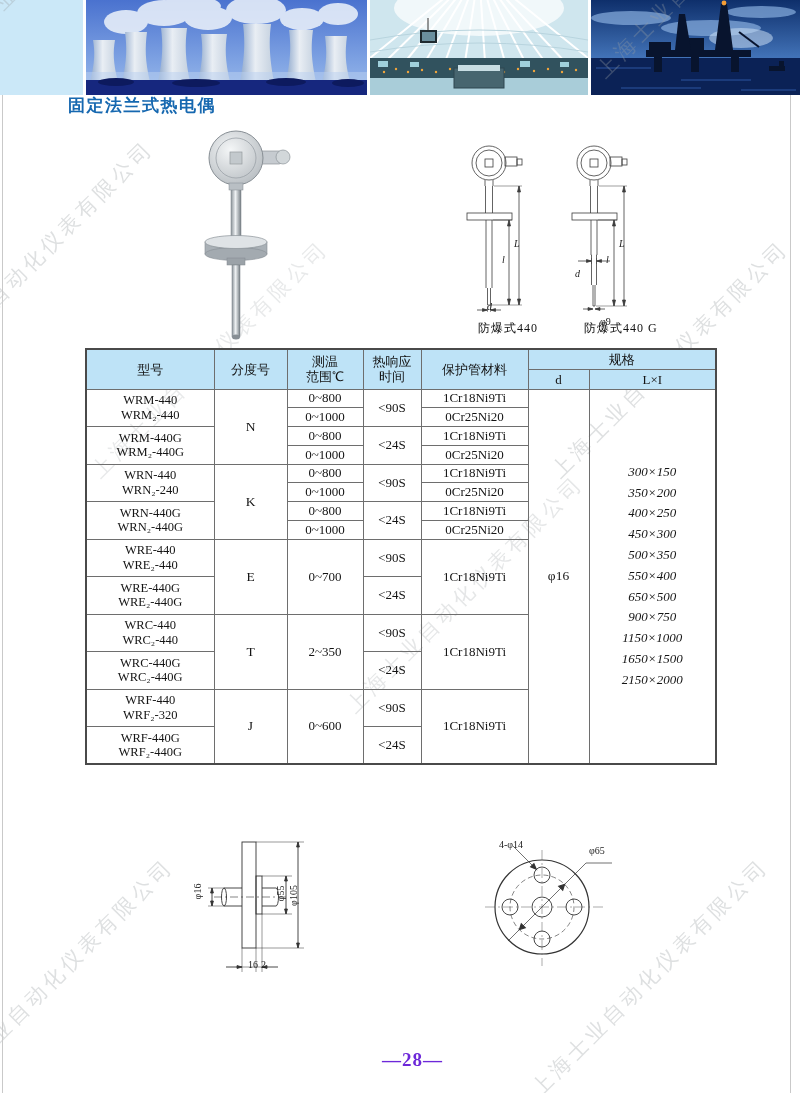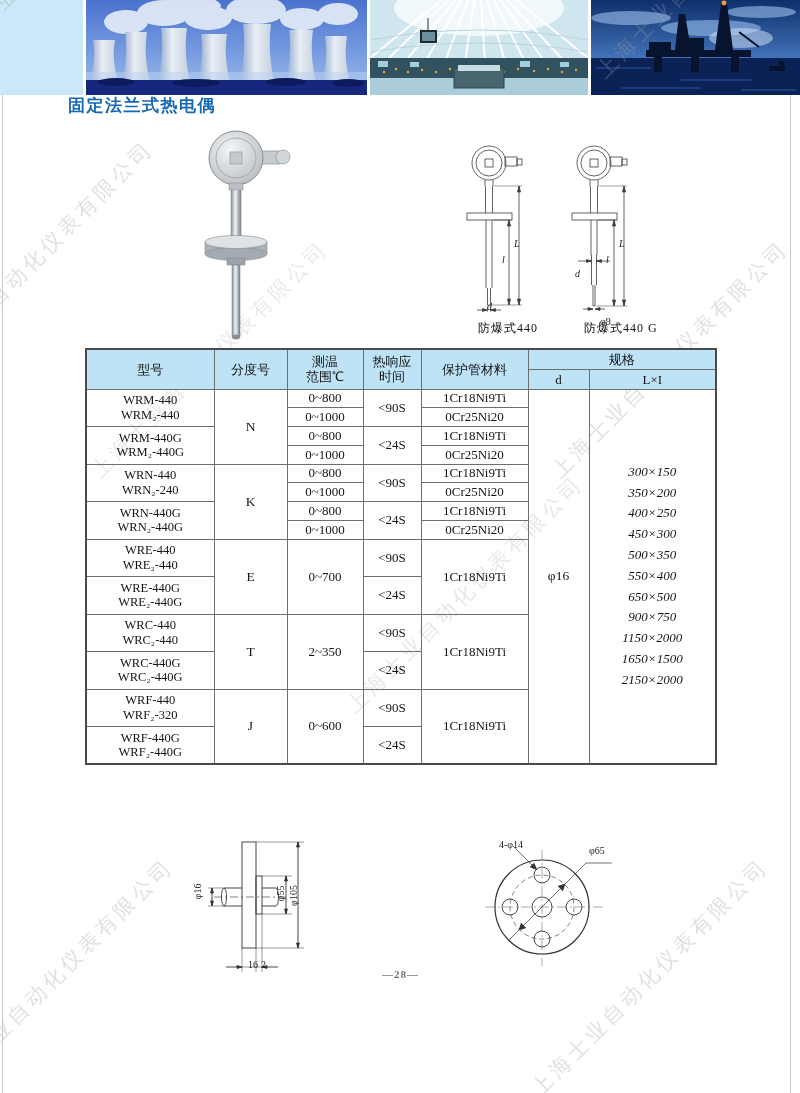--- a/index.html
+++ b/index.html
@@ -30,21 +30,21 @@
   .notes div{line-height:17.5px;}
   
   .diag-label{position:absolute;font-size:12px;color:#111;letter-spacing:1px;white-space:nowrap;}
   .dim{position:absolute;font-size:10px;color:#222;white-space:nowrap;}
   .dim.i{font-style:italic;font-family:"Liberation Serif",serif;}
   .rot{transform:rotate(-90deg);transform-origin:center center;}
   svg.draw{position:absolute;display:block;}
   
   .slogan{position:absolute;left:76px;top:1026px;font-family:"Liberation Sans",sans-serif;
           font-size:17px;font-weight:bold;font-style:italic;color:#4d4d4d;letter-spacing:3px;}
-  .pageno{position:absolute;left:382px;top:968px;font-size:11px;font-weight:bold;color:#737373;letter-spacing:1px;}
+  .pageno{position:absolute;left:382px;top:1049px;font-size:19px;font-weight:bold;color:#6d28d9;letter-spacing:1px;}
   .edge{position:absolute;top:95px;width:1px;height:998px;background:#c9c9c9;}
   .edge.l{left:2px;} .edge.r{left:790px;}
 </style>
 </head>
 <body>
 
 <div class="page">
 
   <div class="banner">
     <div class="strip"></div>
@@ -343,21 +343,21 @@
         <td rowspan="14">
             <div class="lxi-list">
               <div>300×150</div>
               <div>350×200</div>
               <div>400×250</div>
               <div>450×300</div>
               <div>500×350</div>
               <div>550×400</div>
               <div>650×500</div>
               <div>900×750</div>
-              <div>1150×2000</div>
+              <div>1150×1000</div>
               <div>1650×1500</div>
               <div>2150×2000</div>
             </div>
           </td>
       </tr>
       <tr class="sub">
         <td>0~1000</td>
         <td>0Cr25Ni20</td>
       </tr>
       <tr class="sub">

